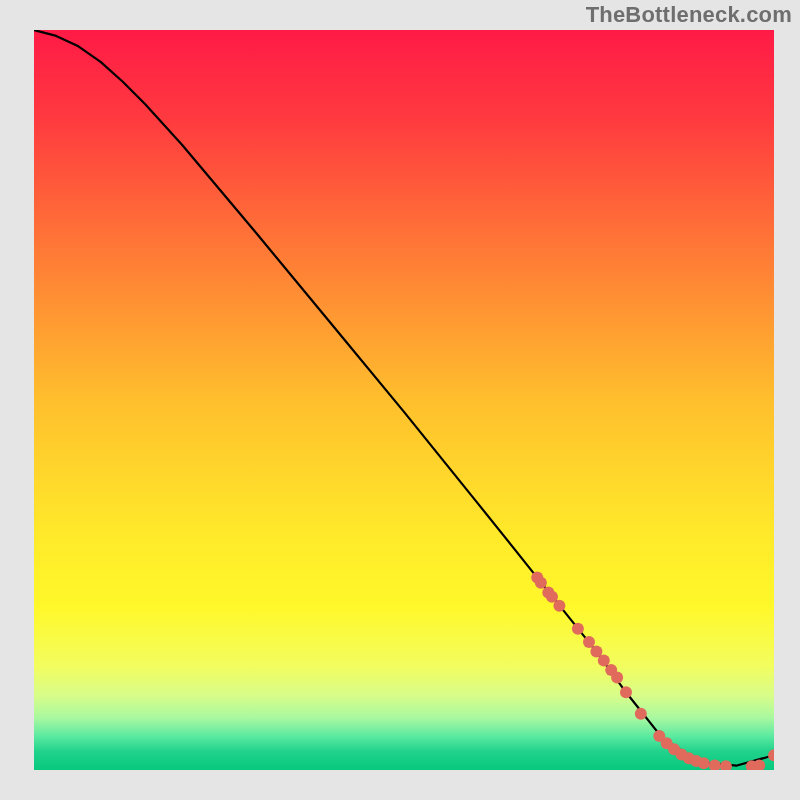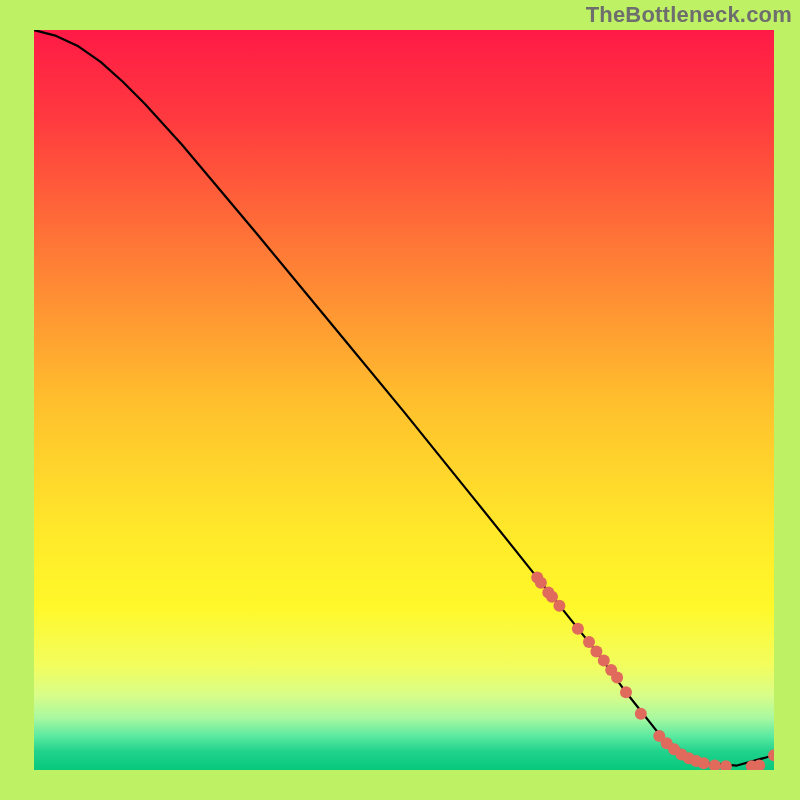--- a/index.html
+++ b/index.html
@@ -7,21 +7,21 @@
     padding: 0;
     width: 800px;
     height: 800px;
     background: #000;
     overflow: hidden;
   }
   .outer {
     position: relative;
     width: 800px;
     height: 800px;
-    background: #bef264;
+    background: #e5e5e5;
   }
   .watermark {
     position: absolute;
     top: 2px;
     right: 8px;
     font-family: Arial, Helvetica, sans-serif;
     font-size: 22px;
     font-weight: 600;
     color: #6e6e6e;
     letter-spacing: 0.2px;

